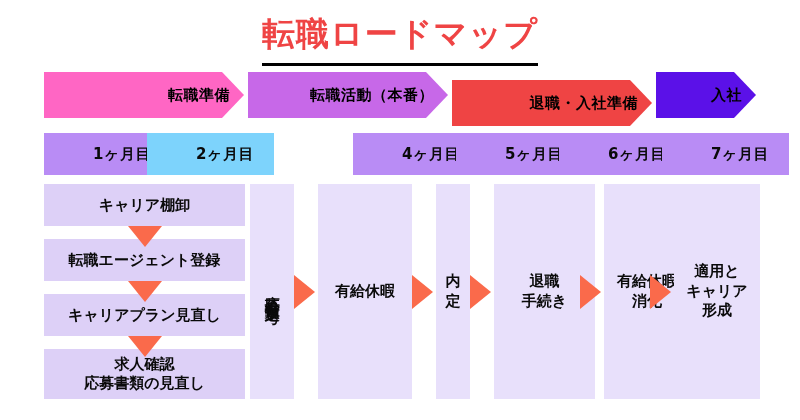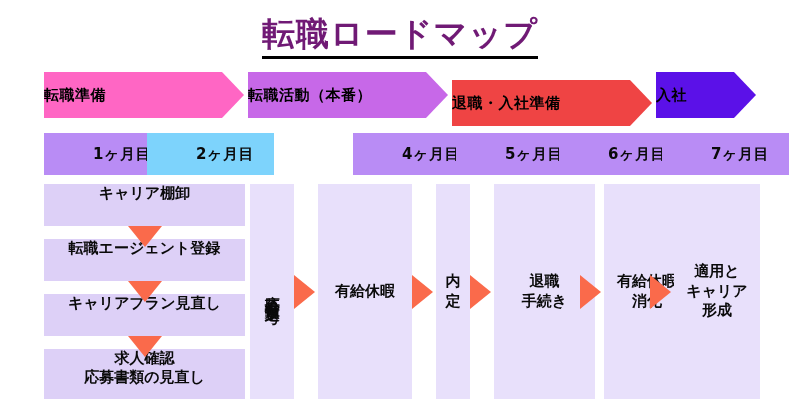--- a/index.html
+++ b/index.html
@@ -28,42 +28,42 @@
     position: absolute;
     left: 0;
     top: 14px;
     width: 800px;
     text-align: center;
   }
   .title-text {
     display: inline-block;
     font-size: 33px;
     font-weight: bold;
-    color: #701a75;
+    color: #ef4444;
     letter-spacing: 1px;
     line-height: 1.2;
     border-bottom: 3px solid #000000;
-    padding-bottom: 2px;
+    padding-bottom: 9px;
   }
 
   
   .phase-band {
     position: absolute;
     left: 0;
     top: 72px;
     width: 800px;
     height: 46px;
   }
   .phase {
     position: absolute;
     top: 0;
     height: 46px;
     display: flex;
     align-items: center;
-    justify-content: flex-start;
+    justify-content: flex-end;
     color: #000000;
     font-size: 15px;
     font-weight: bold;
     letter-spacing: 0.5px;
     box-sizing: border-box;
     padding-right: 14px;
     -webkit-clip-path: polygon(0 0, calc(100% - 22px) 0, 100% 50%, calc(100% - 22px) 100%, 0 100%);
     clip-path: polygon(0 0, calc(100% - 22px) 0, 100% 50%, calc(100% - 22px) 100%, 0 100%);
   }
 
@@ -106,21 +106,21 @@
     top: 0;
     width: 201px;
     height: 215px;
   }
   .task-box {
     position: absolute;
     left: 0;
     width: 201px;
     background: #ddd0f7;
     display: flex;
-    align-items: flex-start;
+    align-items: center;
     justify-content: center;
     text-align: center;
     font-size: 15px;
     font-weight: bold;
     color: #0a0a0a;
     line-height: 1.25;
     box-sizing: border-box;
     padding: 0 4px;
   }
   .task-box .ln { display: block; }

